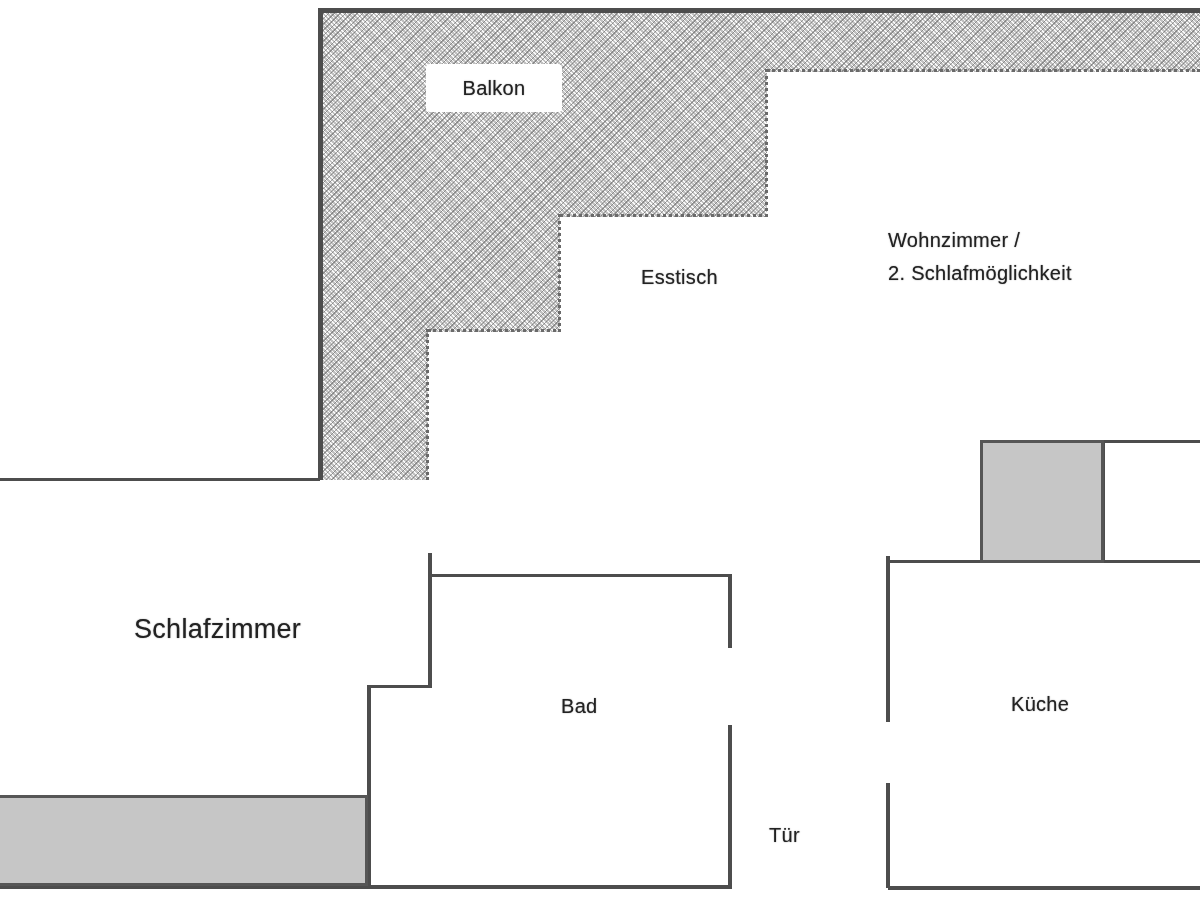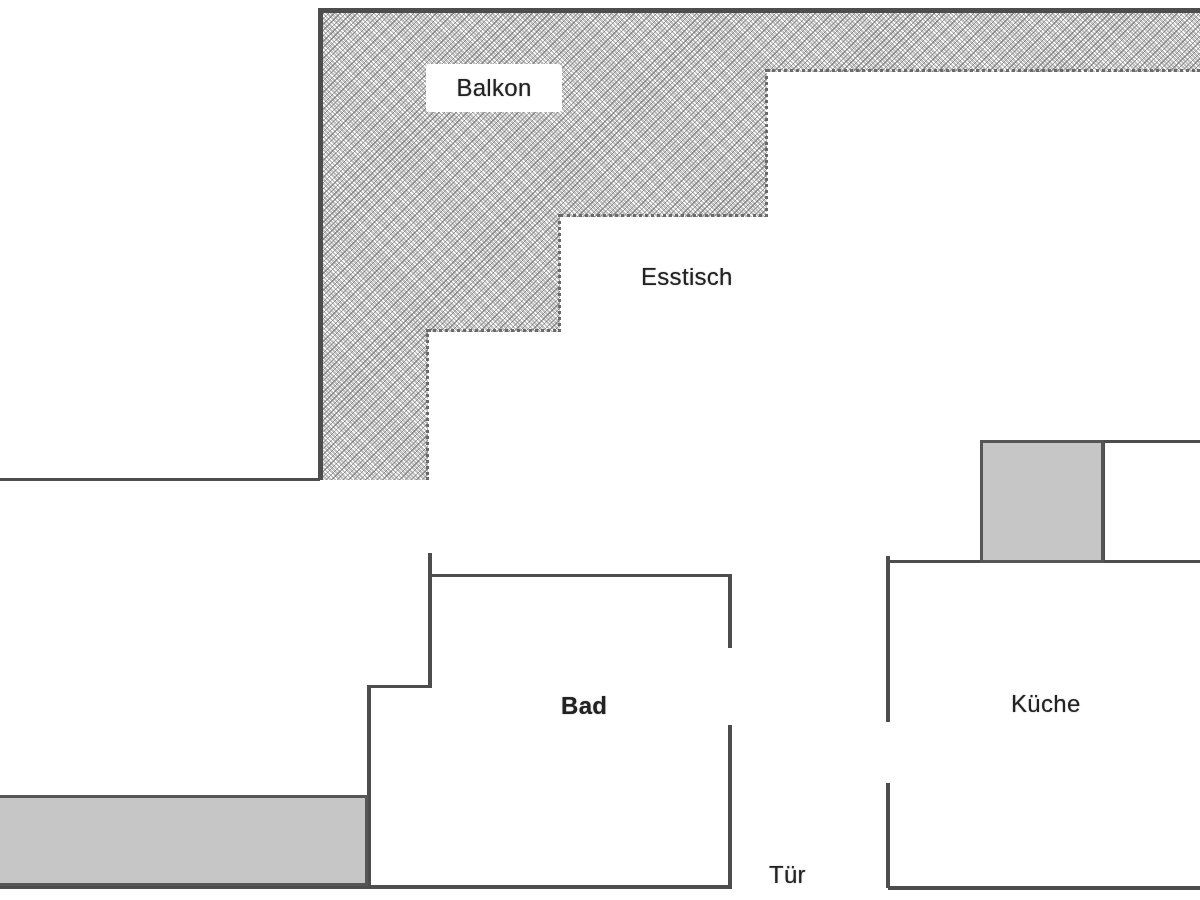--- a/index.html
+++ b/index.html
@@ -18,21 +18,21 @@
   }
   
   .wall{position:absolute;background:#4d4d4d;}
   
   .dot-h{position:absolute;height:0;border-top:3px dotted #6a6a6a;}
   .dot-v{position:absolute;width:0;border-left:3px dotted #6a6a6a;}
   
   .furn{position:absolute;background:#c6c6c6;border:3px solid #565656;box-sizing:border-box;}
   
   .lbl{
-    position:absolute;color:#222222;font-size:24px;line-height:30px;white-space:nowrap;
+    position:absolute;color:#222222;font-size:20px;line-height:30px;white-space:nowrap;
     text-shadow:0 0 1.2px rgba(50,50,50,0.65);letter-spacing:0.3px;
   }
   .lbl-box{
     position:absolute;left:426px;top:64px;width:136px;height:48px;background:#ffffff;
     border-radius:4px;display:flex;align-items:center;justify-content:center;
   }
   .lbl-box .lbl{position:static;}
   .two-line{line-height:33px;}
 </style>
 </head>
@@ -72,21 +72,26 @@
 
   <div class="furn" style="left:-3px;top:795px;width:371px;height:91px;"></div>
   <div class="furn" style="left:980px;top:440px;width:124px;height:123px;"></div>
 
   <div class="lbl-box">
     <span class="lbl">Balkon</span>
   </div>
 
   <div class="lbl" style="left:613px;top:262px;margin-left:28px;">Esstisch</div>
 
+  <div style="position:absolute;left:888px;top:224px;">
+    <div class="lbl two-line" style="position:static;">Wohnzimmer /</div>
+    <div class="lbl two-line" style="position:static;">2. Schlafmöglichkeit</div>
+  </div>
 
+  <div class="lbl" style="left:134px;top:614px;font-size:27px;">Schlafzimmer</div>
 
-  <div class="lbl" style="left:561px;top:691px;font-weight:bold;">Bad</div>
+  <div class="lbl" style="left:561px;top:691px;">Bad</div>
 
-  <div class="lbl" style="left:769px;top:860px;">Tür</div>
+  <div class="lbl" style="left:769px;top:820px;">Tür</div>
 
   <div class="lbl" style="left:987px;top:689px;margin-left:24px;">Küche</div>
 
 </div>
 
 </body></html>

